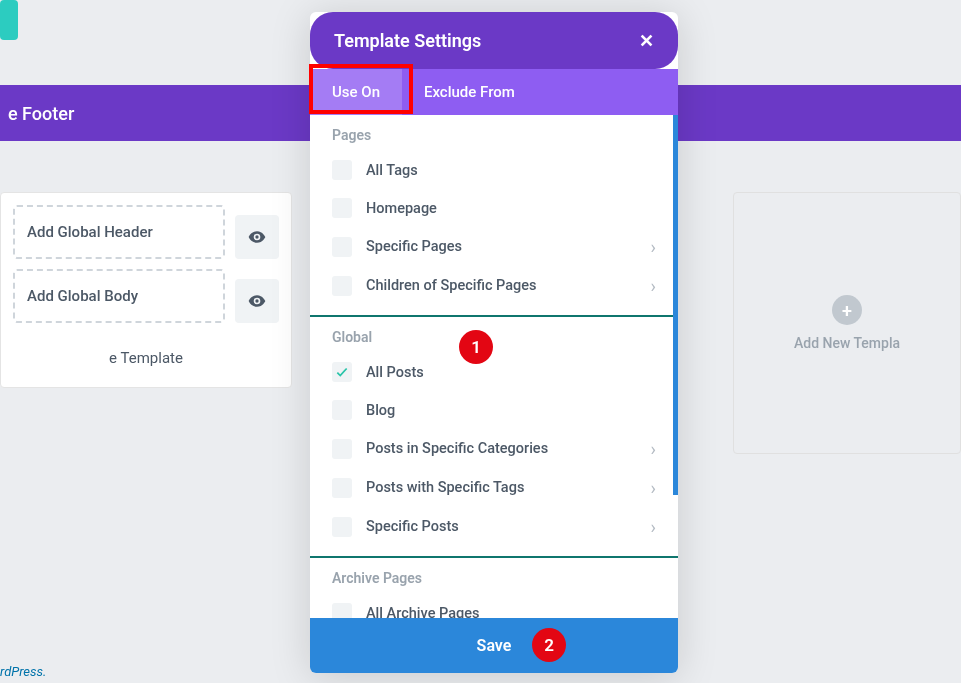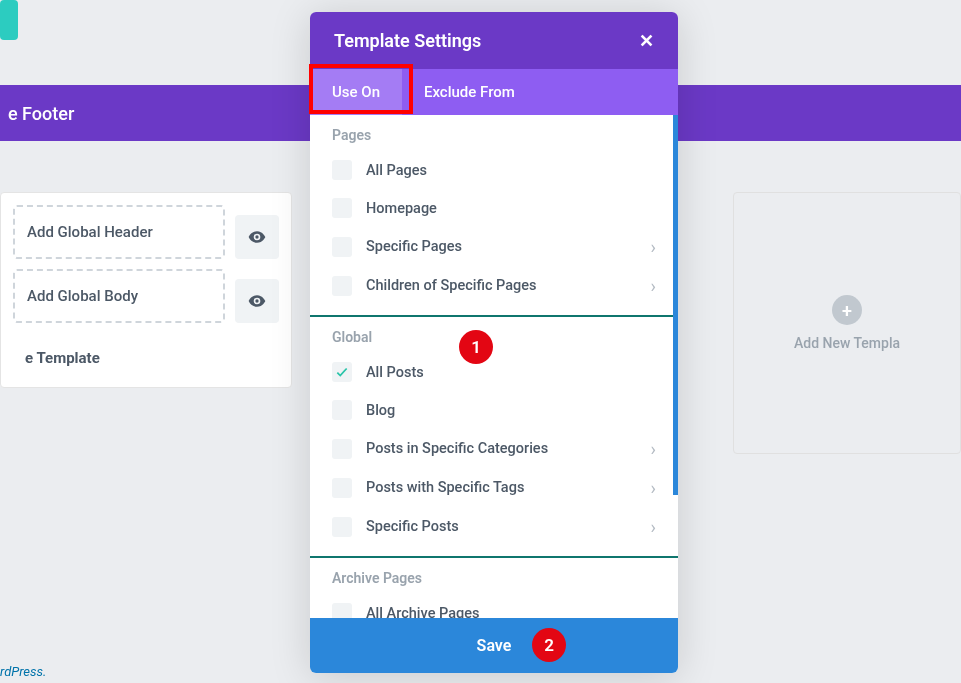--- a/index.html
+++ b/index.html
@@ -78,22 +78,23 @@
     background: #f0f3f5;
     border-radius: 4px;
     display: flex;
     align-items: center;
     justify-content: center;
   }
   .eye-btn svg { width: 20px; height: 20px; fill: #4c5866; }
   .template-text {
     padding: 16px 12px 8px;
     color: #4c5866;
-    font-weight: 700;
+    font-weight: 400;
     font-size: 15px;
+    text-align: center;
   }
   .right-panel {
     position: absolute;
     right: 0;
     top: 192px;
     width: 228px;
     height: 262px;
     border: 1px solid #e0e0e0;
     border-radius: 4px;
     display: flex;
@@ -135,20 +136,21 @@
   }
   .modal-header {
     background: #6b39c6;
     color: #fff;
     padding: 18px 24px;
     display: flex;
     align-items: center;
     justify-content: space-between;
     font-size: 18px;
     font-weight: 600;
+    border-radius: 23px;
   }
   .close-x { font-size: 18px; cursor: pointer; }
   .tab-bar {
     background: #8e5df2;
     display: flex;
     position: relative;
   }
   .tab {
     padding: 14px 22px;
     color: #fff;
@@ -272,21 +274,21 @@
     <div class="tab active">Use On</div>
     <div class="tab">Exclude From</div>
   </div>
   <div class="modal-body">
     <div class="blue-scrollbar"></div>
 
     <div class="section">
       <div class="section-title">Pages</div>
       <div class="option-row">
           <div class="checkbox"></div>
-          <span class="option-label">All Pages</span>
+          <span class="option-label">All Tags</span>
         </div>
       <div class="option-row">
           <div class="checkbox"></div>
           <span class="option-label">Homepage</span>
         </div>
       <div class="option-row">
           <div class="checkbox"></div>
           <span class="option-label">Specific Pages</span>
           <span class="chevron">›</span>
         </div>

